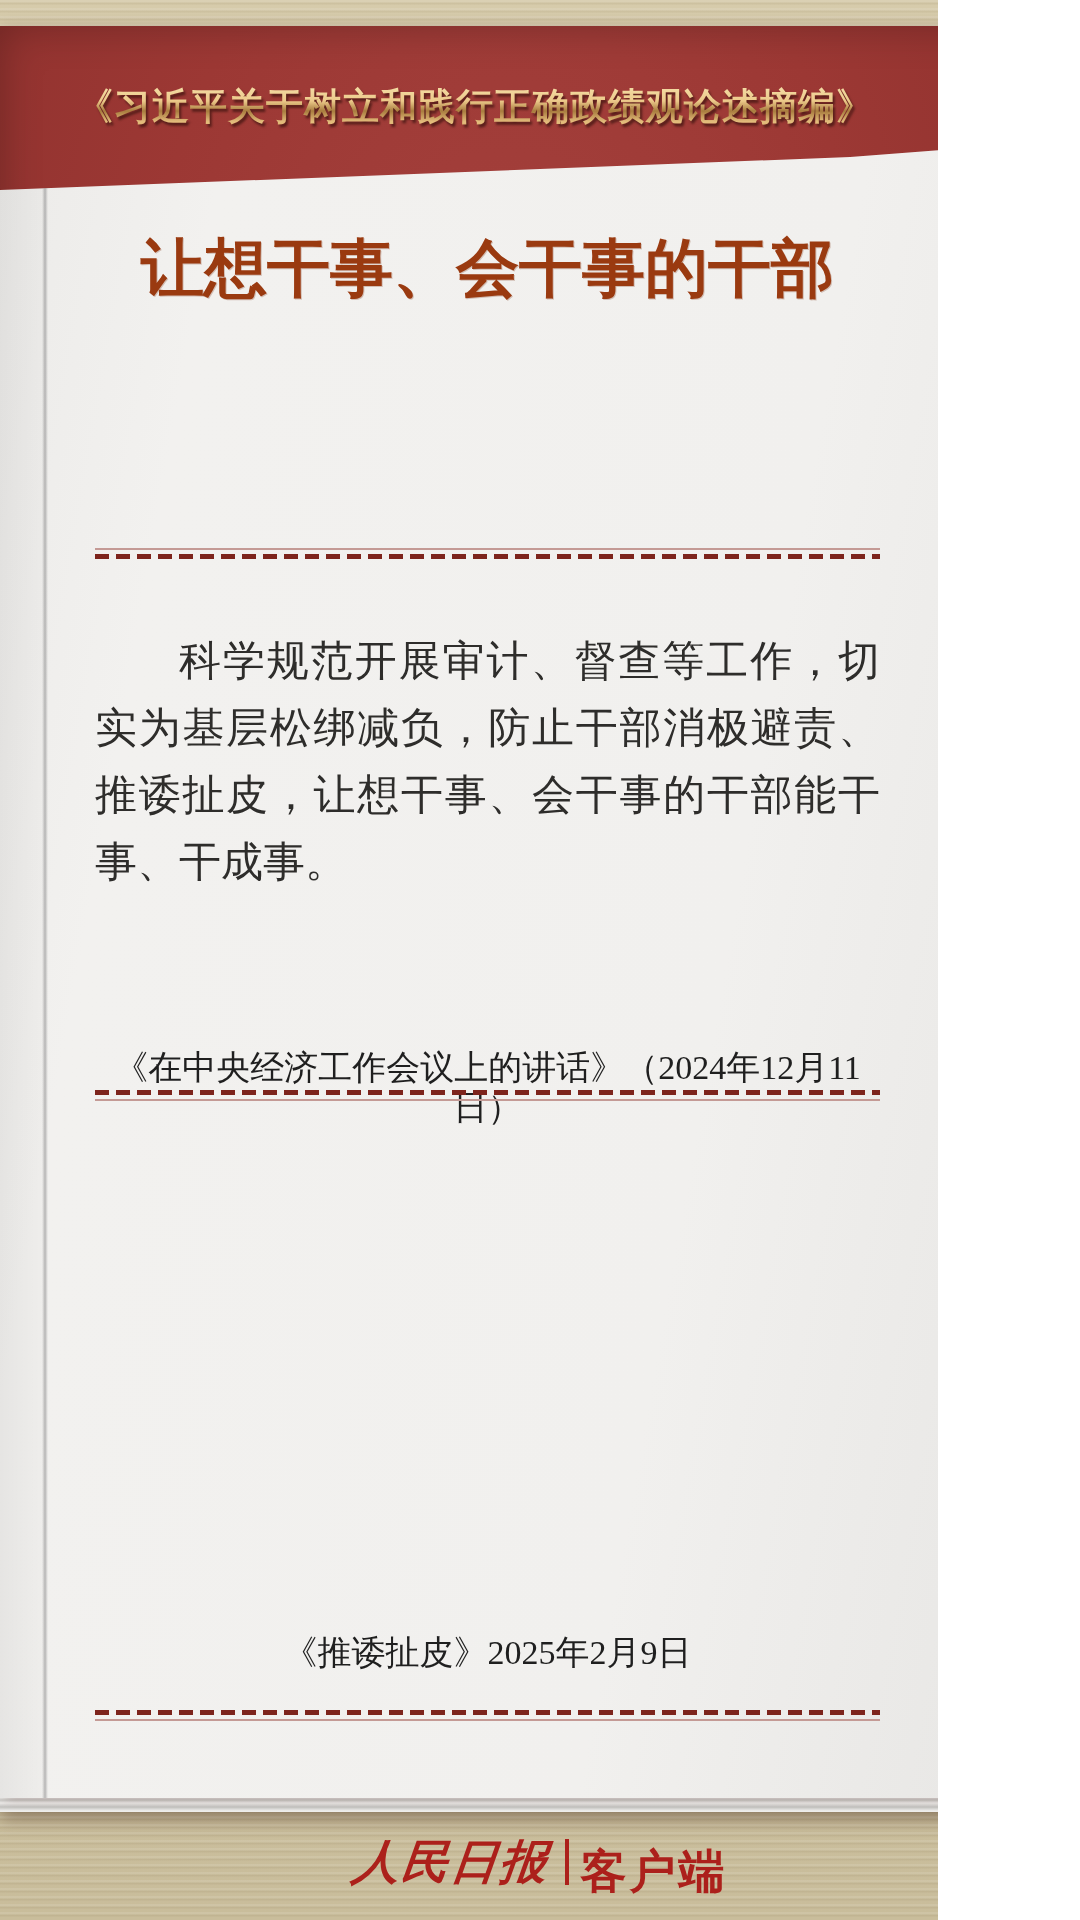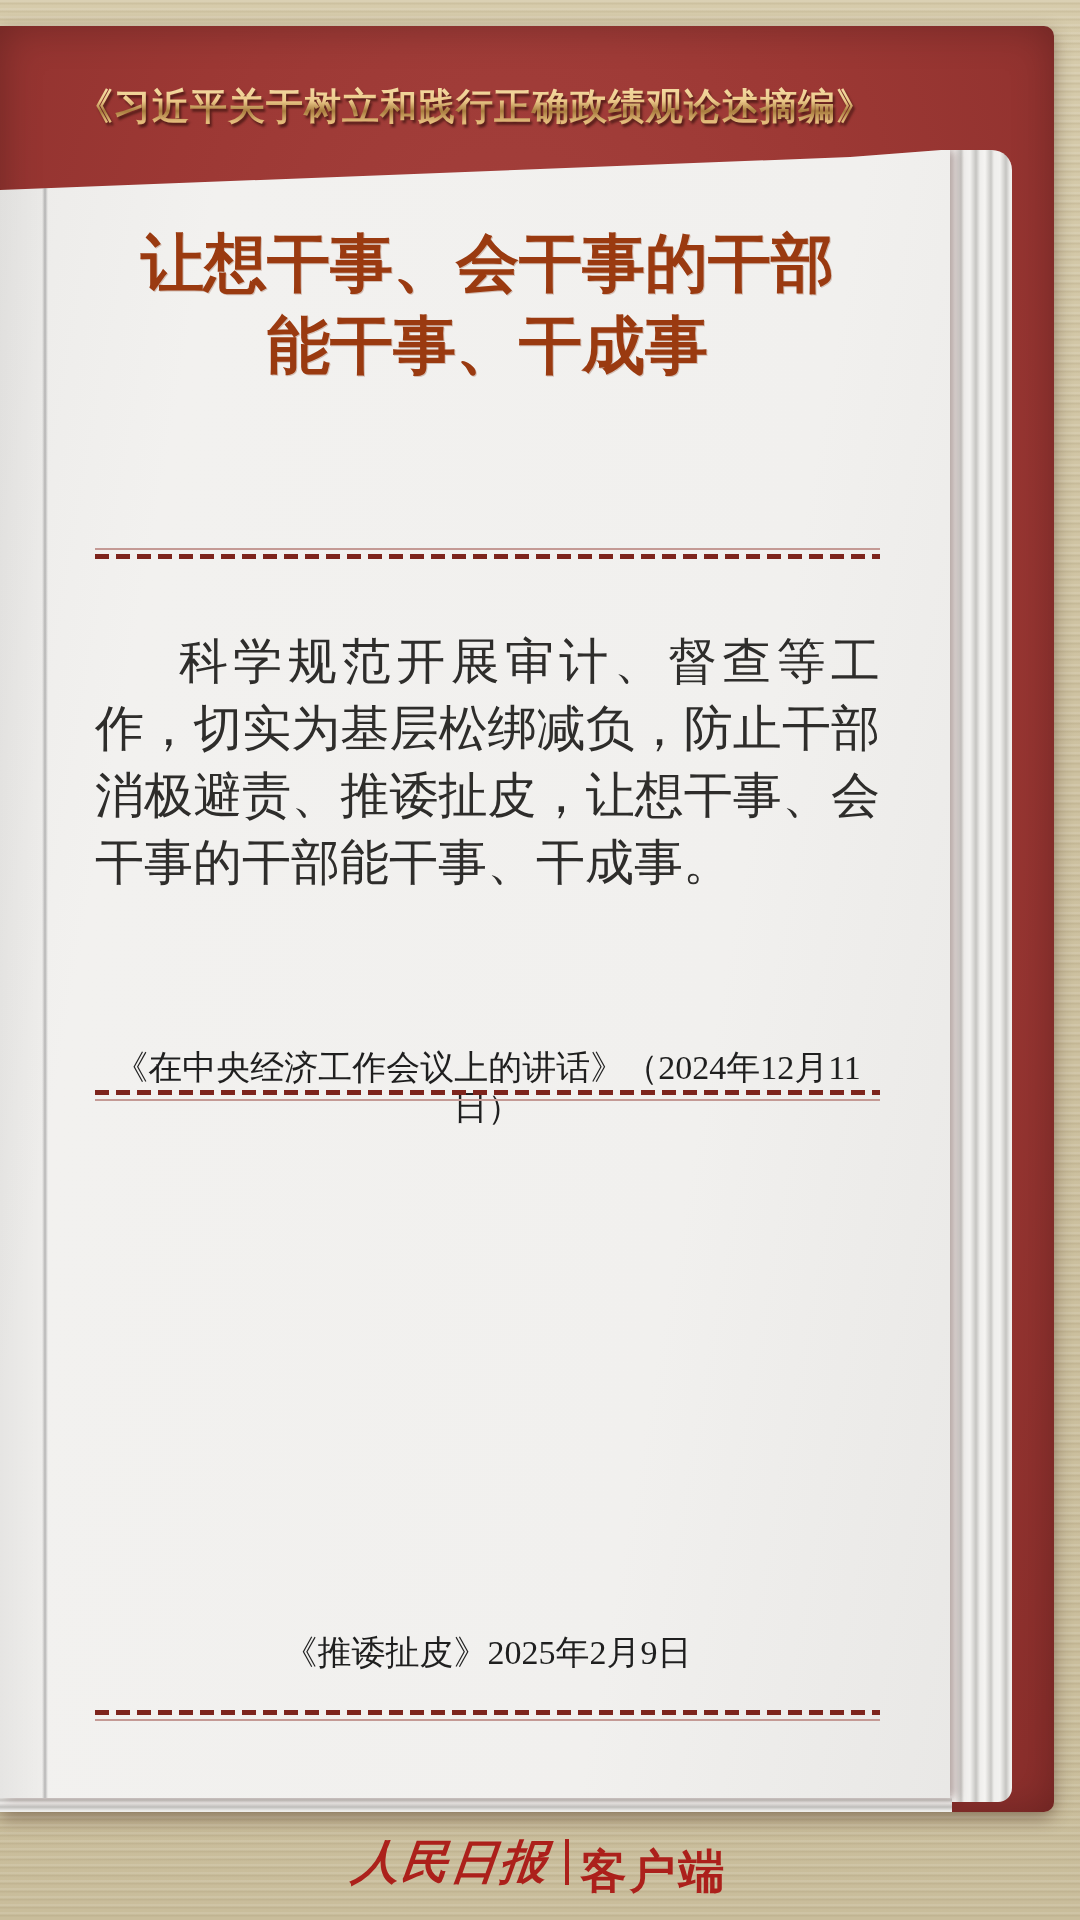--- a/index.html
+++ b/index.html
@@ -1,20 +1,20 @@
 <!DOCTYPE html>
 <html><head>
 <meta charset="utf-8">
 <style>
   * { margin:0; padding:0; box-sizing:border-box; }
   html,body { width:1080px; height:1920px; }
   body { font-family:"Liberation Serif","DejaVu Serif",serif; }
 
   .canvas {
-    position:relative; width:1080px; height:1920px; overflow:hidden;
+    position:relative; width:938px; height:1920px; overflow:hidden;
     background-color:#cdc1a0;
     background-image:
       repeating-linear-gradient(180deg,
         rgba(255,255,255,0.10) 0px, rgba(255,255,255,0.10) 2px,
         rgba(122,104,64,0.10) 3px, rgba(122,104,64,0.10) 4px,
         transparent 5px, transparent 8px),
       linear-gradient(180deg,#d6cbab 0%, #cdc1a0 40%, #c9bd9b 100%);
     padding-left: 12px;
   }
 
@@ -67,35 +67,34 @@
     position:absolute; left:42px; top:0; width:6px; height:100%;
     background:linear-gradient(90deg, transparent 0%, rgba(90,90,92,0.38) 50%, transparent 100%);
   }
 
   
   .page-title {
     position:absolute; left:95px; top:78px; width:785px;
     text-align:center; color:#9a3a10;
     font-size:63px; line-height:82px; font-weight:bold;
     text-shadow:1px 1px 0 rgba(120,45,10,0.25);
-    font-family:Liberation Mono, monospace;
   }
 
   .divider { position:absolute; left:95px; width:785px; }
   .divider .solid  { height:2px; background:#c49a95; }
   .divider .dashes {
     height:5px; margin-top:4px;
     background:repeating-linear-gradient(90deg,
       #7d241c 0px, #7d241c 14px, transparent 14px, transparent 21px);
   }
   .divider.flip .dashes { margin-top:0; margin-bottom:4px; }
 
   .quote-text {
     position:absolute; left:95px; width:785px;
-    font-size:49px; line-height:67px; color:#2e2d2b;
+    font-size:42px; line-height:67px; color:#2e2d2b;
     text-align:justify; text-indent:84px;
   }
 
   .quote-citation {
     position:absolute; left:95px; width:785px;
     text-align:center; font-size:34px; line-height:40px; color:#1f1f1f;
   }
 
   
   .footer {
@@ -128,21 +127,20 @@
     <div class="page-edges-right"></div>
     <div class="page-edges-bottom"></div>
 
     <div class="page-main">
       <div class="page-gutter-shade"></div>
       <div class="page-crease"></div>
     </div>
 
     <div class="page-title">
       <div>让想干事、会干事的干部</div>
-      <div>能干事、干成事</div>
     </div>
 
     <div class="divider" style="top:398px">
       <div class="solid"></div>
       <div class="dashes"></div>
     </div>
 
     <div class="quote-text" style="top:478px">科学规范开展审计、督查等工作，切实为基层松绑减负，防止干部消极避责、推诿扯皮，让想干事、会干事的干部能干事、干成事。</div>
 
     <div class="quote-citation" style="top:898px">《在中央经济工作会议上的讲话》（2024年12月11日）</div>

